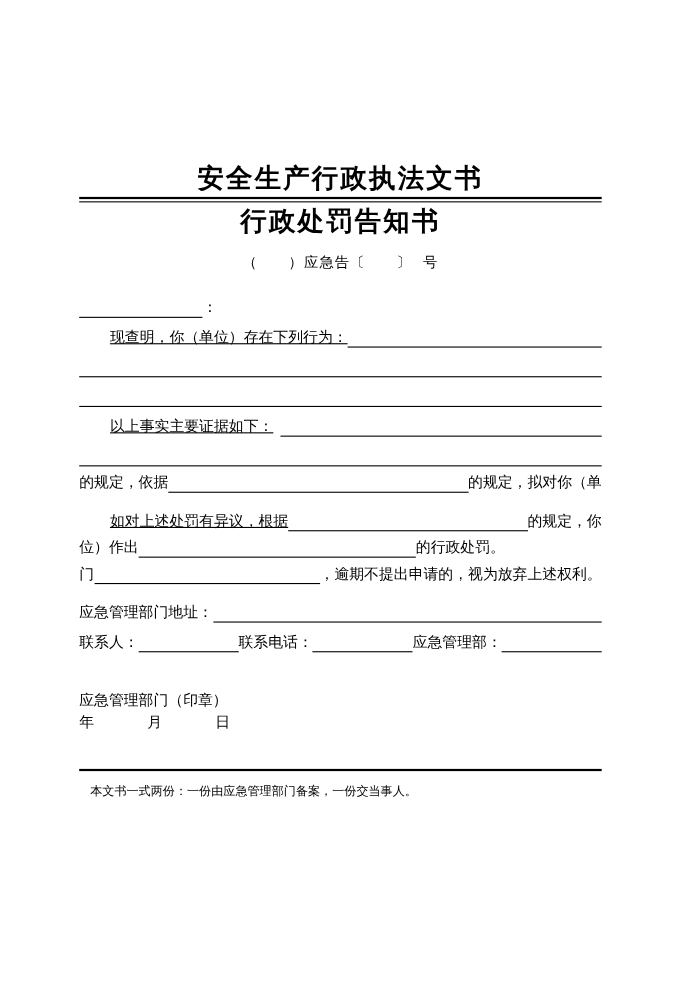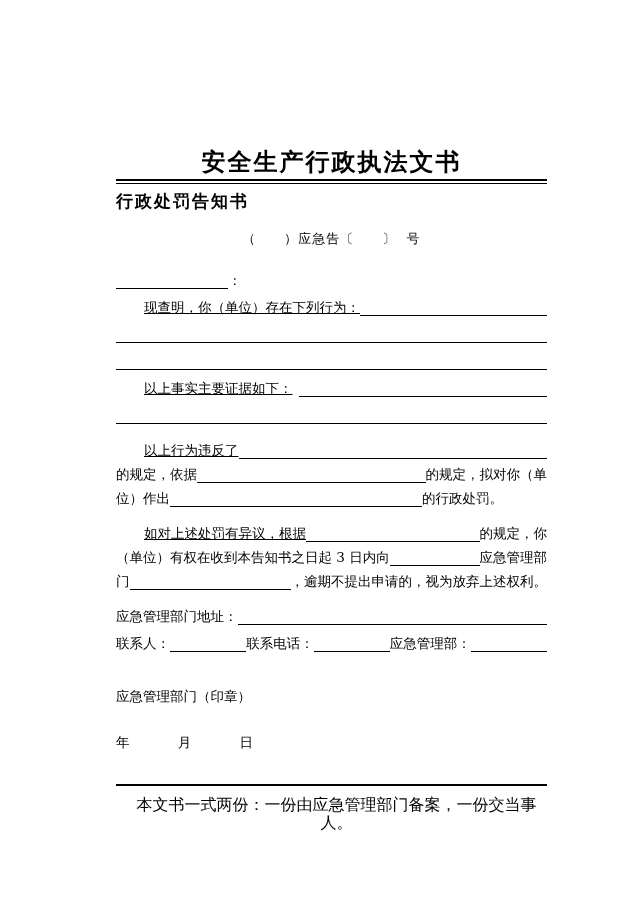--- a/index.html
+++ b/index.html
@@ -5,37 +5,38 @@
   * { margin: 0; padding: 0; box-sizing: border-box; }
   html, body { background: #ffffff; }
   body {
     width: 635px;
     height: 898px;
     margin: 0 auto;
     font-family: "DejaVu Serif", "Liberation Serif", serif;
     color: #000;
     overflow: hidden;
   }
-  .page { padding: 148px 88px 0 116px; }
+  .page { padding: 148px 88px 0 72px; }
 
   .cat-title {
     text-align: center;
     font-size: 24px;
     font-weight: bold;
     letter-spacing: 2px;
     line-height: 28px;
   }
   .rule-double {
     margin-top: 3px;
     height: 5px;
     border-top: 2px solid #000;
     border-bottom: 1px solid #000;
   }
   .doc-title {
-    font-size: 17px;
+    text-align: center;
+    font-size: 24px;
     font-weight: bold;
     letter-spacing: 2px;
     line-height: 28px;
     margin-top: 3px;
   }
   .doc-no {
     text-align: center;
     font-size: 13px;
     margin-top: 15px;
     white-space: pre;
@@ -61,26 +62,26 @@
   .w252 { width: 252px; }
   .gap6 { margin-left: 6px; }
   .mt10 { margin-top: 8px; }
 
   .sig {
     margin-top: 34px;
     font-size: 13.5px;
     text-align: left;
   }
   .sig-org { padding-right: 42px; line-height: 20px; }
-  .sig-date { margin-top: 26px; padding-right: 56px; line-height: 20px; }
+  .sig-date { padding-right: 56px; line-height: 20px; }
   .sig-date span { display: inline-block; }
   .sig-date .m { margin-left: 44px; }
 
   .footer { margin-top: 32px; border-top: 2px solid #000; padding-top: 10px; }
-  .footer-note { font-size: 16px; padding-left: 10px; line-height: 18px; text-align: center; }
+  .footer-note { font-size: 11px; padding-left: 10px; line-height: 18px; }
 </style>
 </head>
 <body>
 
 <div class="page">
 
   <div class="cat-title">安全生产行政执法文书</div>
   <div class="rule-double"></div>
   <div class="doc-title">行政处罚告知书</div>
   <div class="doc-no">（　　）应急告〔　　〕  号</div>
@@ -104,44 +105,35 @@
     </div>
 
     <div class="line">
       <span class="txt indent">以上事实主要证据如下：</span>
       <span class="fill grow gap6"></span>
     </div>
     <div class="line">
       <span class="fill grow"></span>
     </div>
 
-    <div class="line mt10">
-      <span class="txt indent">以上行为违反了</span>
-      <span class="fill grow"></span>
-    </div>
     <div class="line tight">
       <span class="txt">的规定，依据</span>
       <span class="fill grow"></span>
       <span class="txt">的规定，拟对你（单</span>
     </div>
-    <div class="line tight">
-      <span class="txt">位）作出</span>
-      <span class="fill w252"></span>
-      <span class="txt">的行政处罚。</span>
-    </div>
-
     <div class="line mt10">
       <span class="txt indent">如对上述处罚有异议，根据</span>
       <span class="fill grow"></span>
       <span class="txt">的规定，你</span>
     </div>
+
     <div class="line tight">
-      <span class="txt">（单位）有权在收到本告知书之日起 3 日内向</span>
-      <span class="fill grow"></span>
-      <span class="txt">应急管理部</span>
+      <span class="txt">位）作出</span>
+      <span class="fill w252"></span>
+      <span class="txt">的行政处罚。</span>
     </div>
     <div class="line tight">
       <span class="txt">门</span>
       <span class="fill grow"></span>
       <span class="txt">，逾期不提出申请的，视为放弃上述权利。</span>
     </div>
 
     <div class="line mt10">
       <span class="txt">应急管理部门地址：</span>
       <span class="fill grow"></span>

